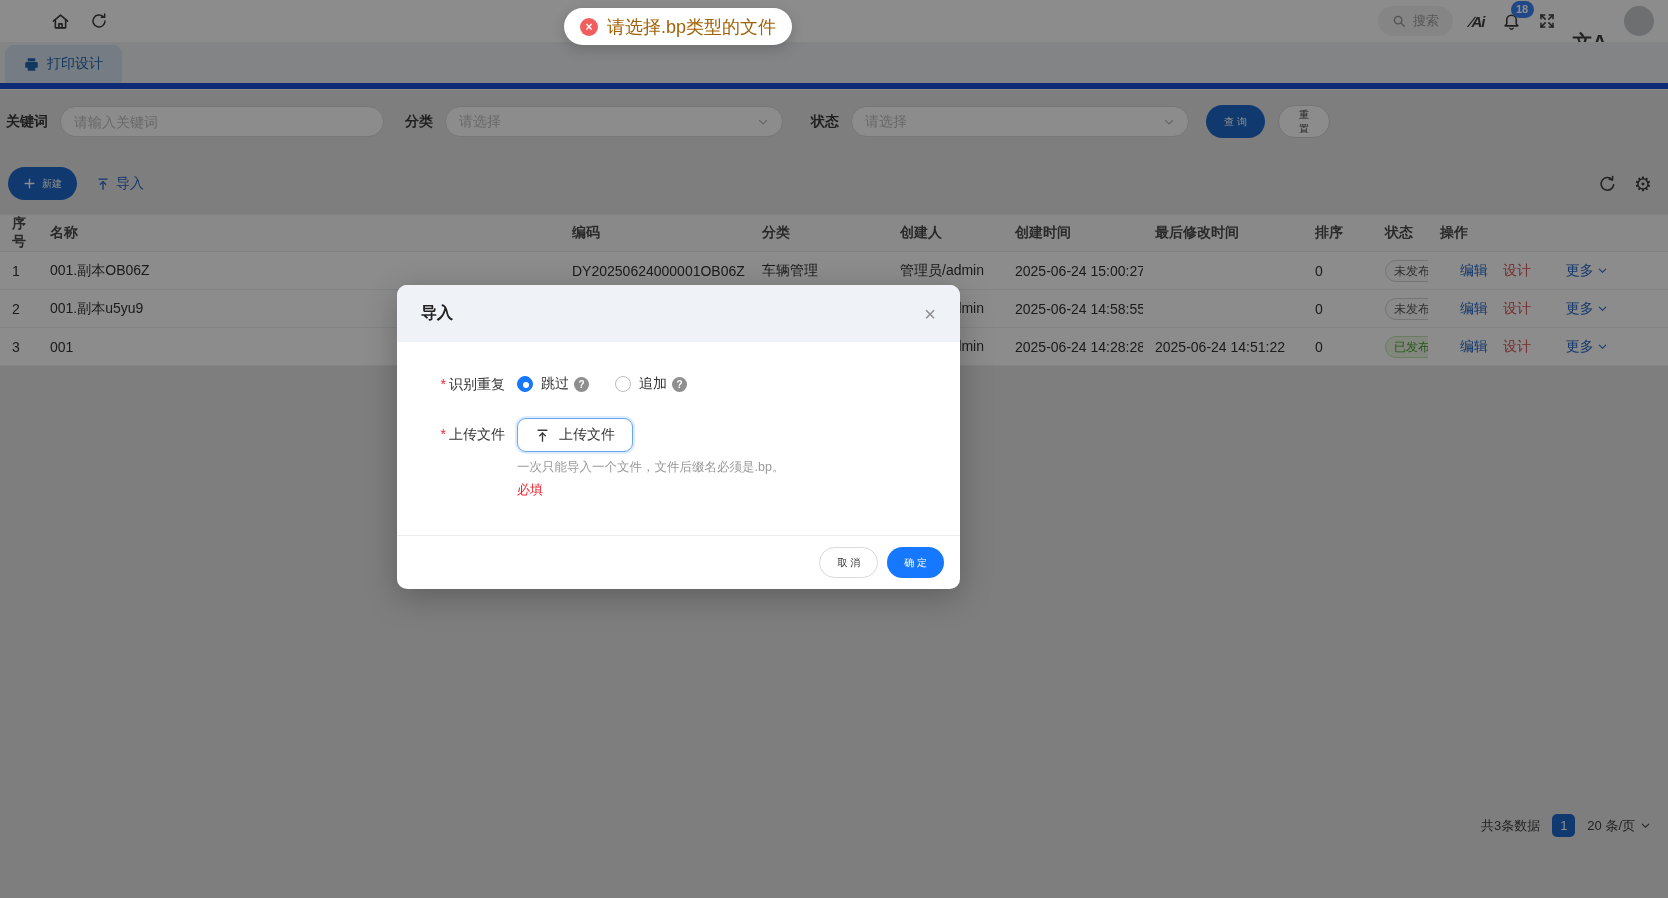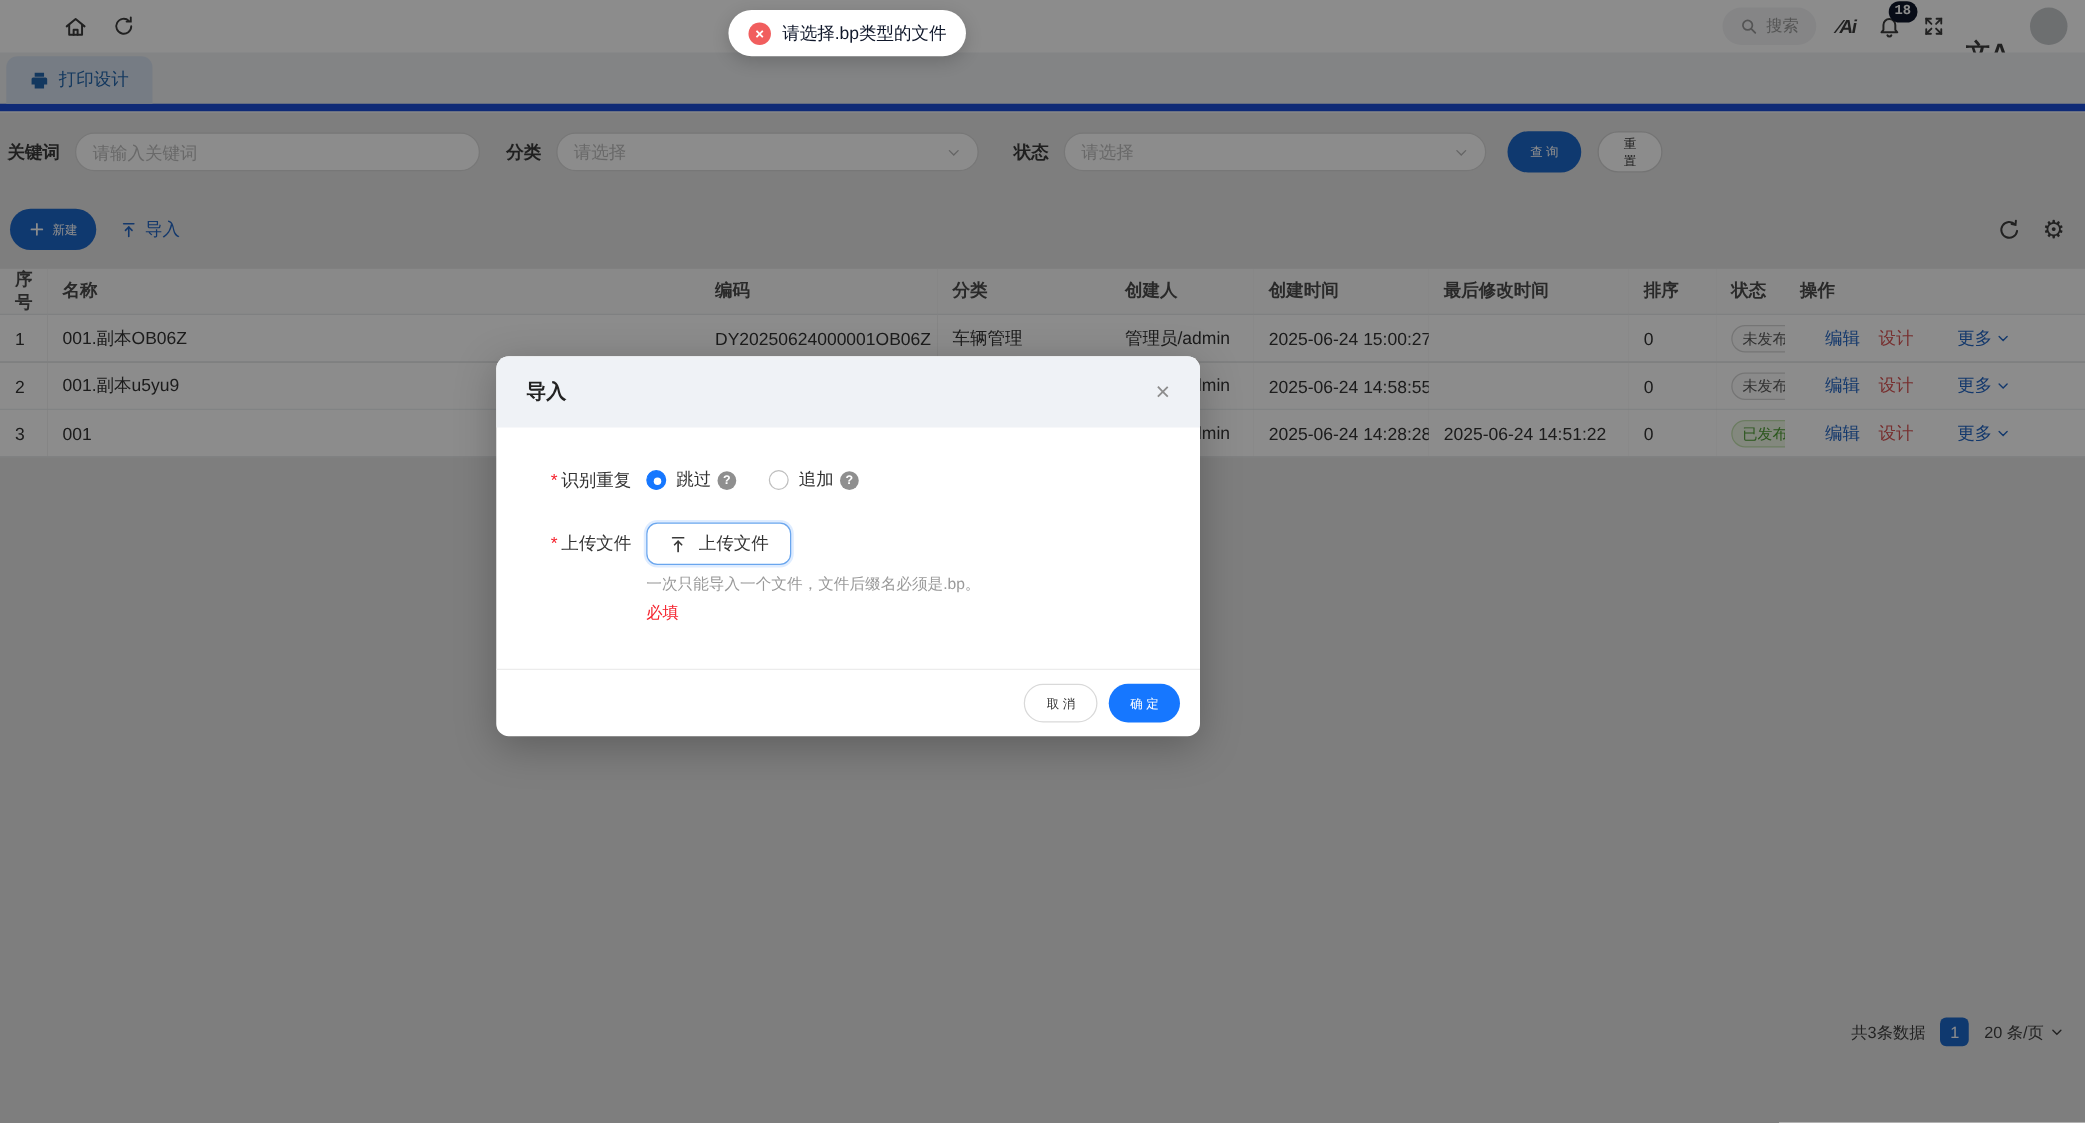--- a/index.html
+++ b/index.html
@@ -17,22 +17,22 @@
   .icon-btn { display:flex; align-items:center; justify-content:center; cursor:pointer; color:#3c3c3c; }
   .hamburger { width:17px; display:flex; flex-direction:column; gap:4px; }
   .hamburger i { display:block; height:2px; background:#3c3c3c; border-radius:1px; }
   .topbar-right { margin-left:auto; display:flex; align-items:center; gap:17px; }
   .search-pill { display:flex; align-items:center; gap:7px; background:#f2f3f5; border-radius:16px;
                  height:30px; padding:0 14px; color:#9a9a9a; cursor:pointer; }
   .search-pill .ph { font-size:13px; color:#9c9c9c; }
   .ai-glyph { font-size:15px; color:#3c3c3c; font-style:italic; font-weight:600; letter-spacing:-1px; }
   .bell-wrap { position:relative; }
   .badge { position:absolute; top:-11px; left:9px; min-width:23px; height:17px; padding:0 5px;
-           background:#0f172a; color:#fff; border-radius:9px; font-size:11px; font-weight:700;
-           display:flex; align-items:center; justify-content:center;font-family:Liberation Mono, monospace; }
+           background:#3b82f6; color:#fff; border-radius:9px; font-size:11px; font-weight:700;
+           display:flex; align-items:center; justify-content:center; }
   .translate-glyph { font-size:20px; color:#3c3c3c; font-weight:600;margin-top:42px; }
   .avatar { width:30px; height:30px; border-radius:50%; background:#c7cacd; }
 
   
   .tabbar { position:absolute; top:42px; left:0; right:0; height:47px; background:#eef0f3;
             display:flex; align-items:flex-end; padding:0 5px; border-bottom:6px solid #1d4ed8; }
   .tab-active { height:38px; padding:0 19px; background:#d8e2f0; border-radius:9px 9px 0 0;
                 display:flex; align-items:center; gap:8px; color:#2467ad; font-size:14px; cursor:pointer; }
 
   
@@ -88,21 +88,21 @@
   .page-size { display:flex; align-items:center; gap:5px; cursor:pointer; }
 
   
   .overlay { position:absolute; inset:0; background:rgba(0,0,0,0.45); z-index:50; }
 
   .toast { position:absolute; top:8px; left:678px; transform:translateX(-50%); z-index:70;
            background:#fff; border-radius:20px; box-shadow:0 4px 14px rgba(0,0,0,.18);
            height:37px; display:flex; align-items:center; gap:9px; padding:0 16px; }
   .toast-icon { width:18px; height:18px; border-radius:50%; background:#f15e5e; color:#fff;
                 display:flex; align-items:center; justify-content:center; font-size:12px; font-weight:700; }
-  .toast-msg { font-size:14px; color:#0f172a; }
+  .toast-msg { font-size:18px; color:#a16207; }
 
   .modal { position:absolute; left:397px; top:285px; width:563px; z-index:60; background:#fff;
            border-radius:10px; box-shadow:0 8px 32px rgba(0,0,0,.25); overflow:hidden; }
   .modal-header { height:57px; background:#eff2f6; display:flex; align-items:center; padding:0 24px; }
   .modal-title { font-size:16px; font-weight:700; color:#222; }
   .modal-close { margin-left:auto; font-size:20px; color:#8d8d8d; cursor:pointer; line-height:1; }
   .modal-body { padding:26px 24px 4px 30px; }
   .form-row { display:flex; margin-bottom:18px; }
   .form-row.center { align-items:center; }
   .f-label { width:78px; text-align:right; margin-right:12px; color:#333; line-height:32px; white-space:nowrap; }

